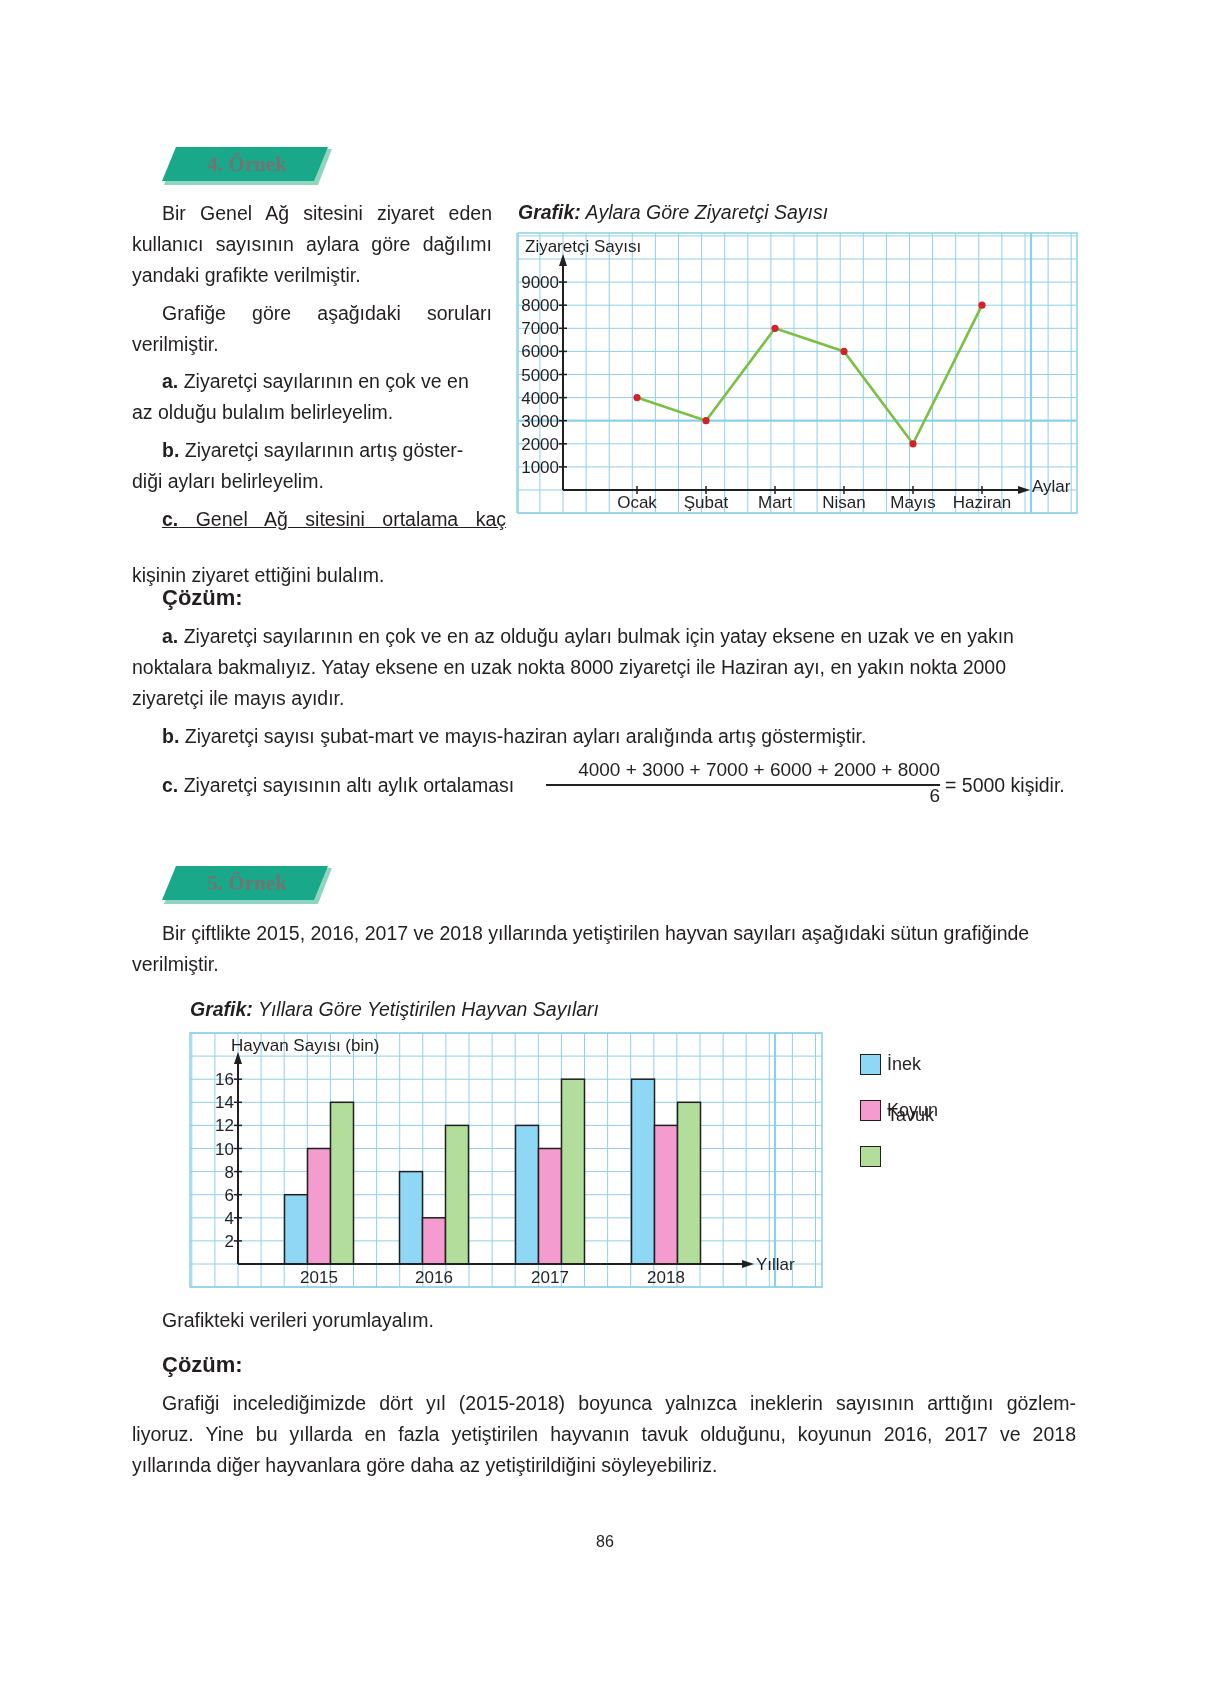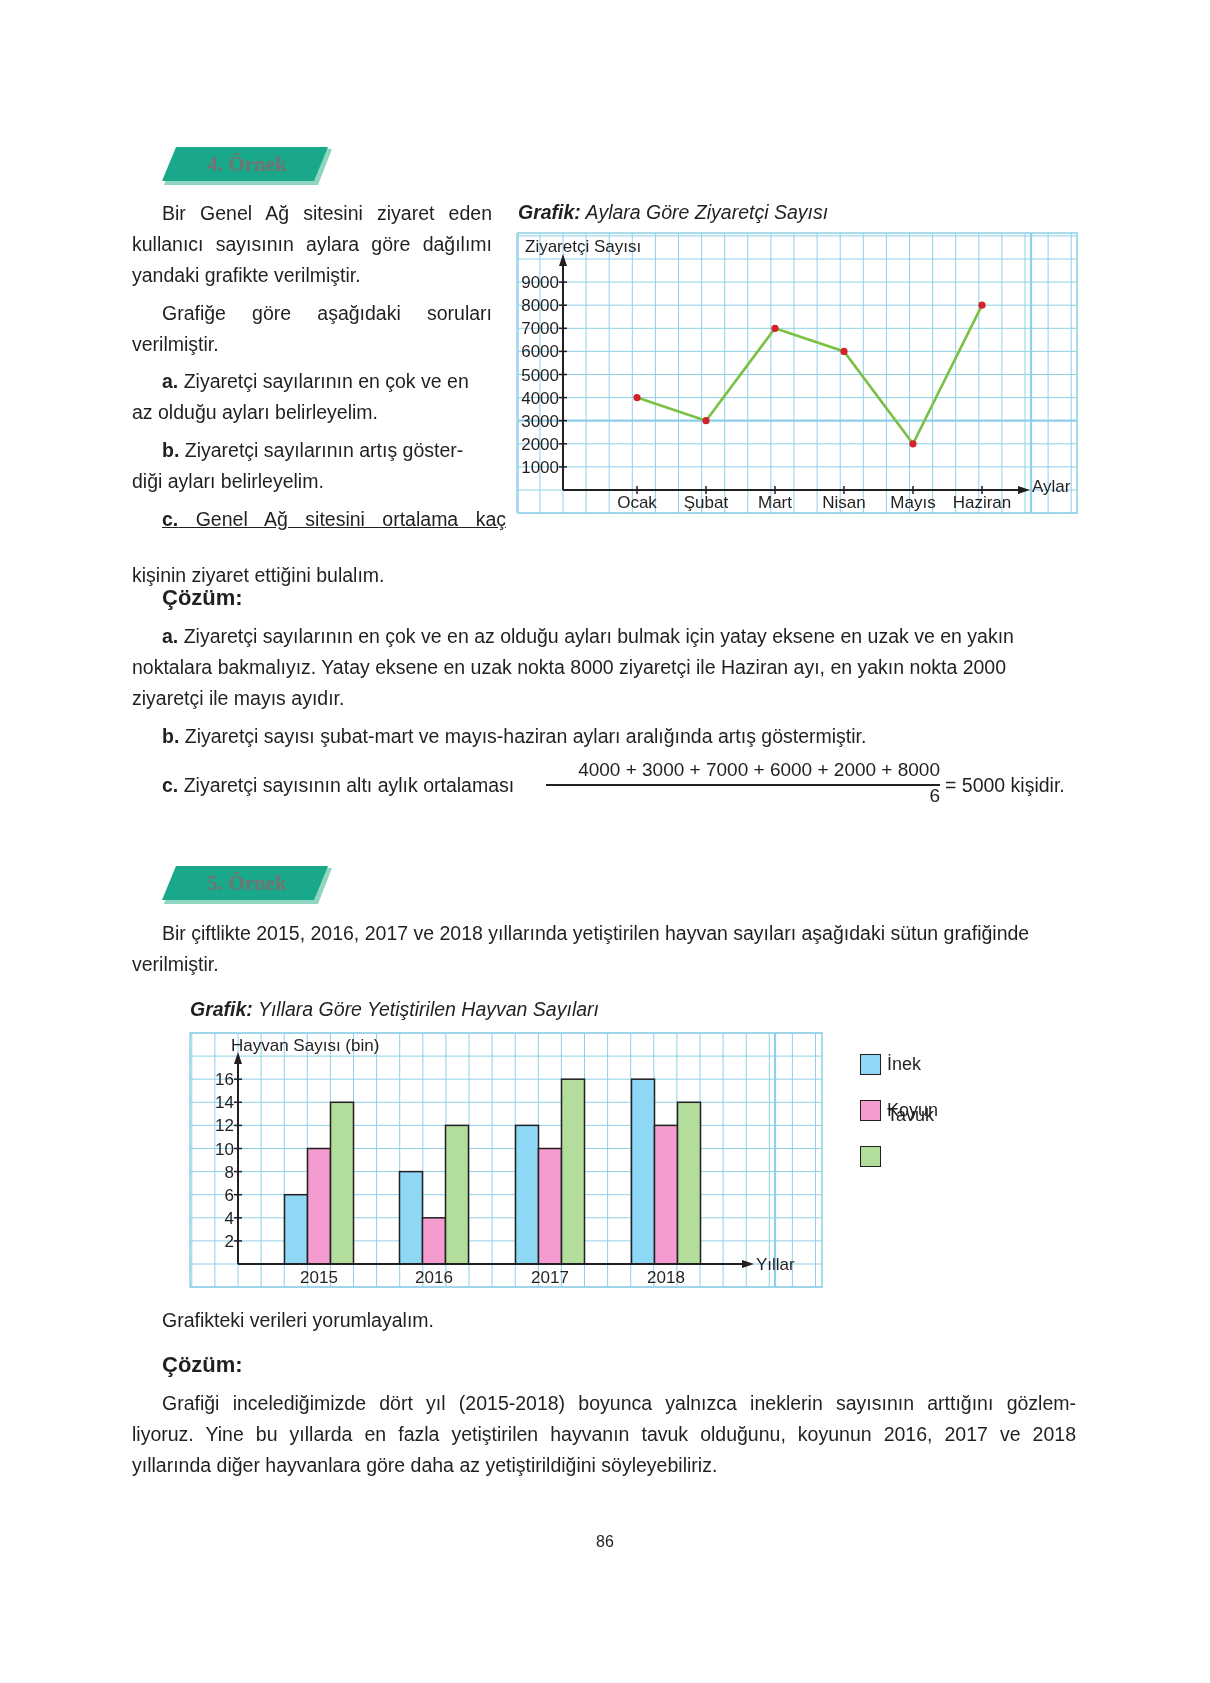--- a/index.html
+++ b/index.html
@@ -38,21 +38,21 @@
 <div>
   <div class="p justify" style="left:132px; top:198px; width:360px; text-indent:30px;">Bir Genel Ağ sitesini ziyaret eden</div>
   <div class="p justify" style="left:132px; top:229px; width:360px;">kullanıcı sayısının aylara göre dağılımı</div>
   <div class="p" style="left:132px; top:260px; width:360px;">yandaki grafikte verilmiştir.</div>
   <div class="p justify" style="left:132px; top:298px; width:360px; text-indent:30px;">Grafiğe göre aşağıdaki soruları</div>
   <div class="p" style="left:132px; top:329px; width:360px;">verilmiştir.</div>
 </div>
 
 <div>
   <div class="p" style="left:162px; top:366px; width:330px; white-space:nowrap;"><span class="b">a.</span><span> Ziyaretçi sayılarının en çok ve en</span></div>
-  <div class="p" style="left:132px; top:397px; width:360px;">az olduğu ayları belirleyelim.</div>
+  <div class="p" style="left:132px; top:397px; width:360px;">az olduğu bulalım belirleyelim.</div>
   <div class="p" style="left:162px; top:435px; width:330px; white-space:nowrap;"><span class="b">b.</span><span> Ziyaretçi sayılarının artış göster-</span></div>
   <div class="p" style="left:132px; top:466px; width:360px;">diği ayları belirleyelim.</div>
   <div class="p" style="left:162px; top:504px; width:330px; white-space:nowrap;text-decoration:underline;"><span class="b">c.</span><span style="word-spacing:12px;"> Genel Ağ sitesini ortalama kaç</span></div>
   <div class="p" style="left:132px; top:560px; width:360px;">kişinin ziyaret ettiğini bulalım.</div>
 </div>
 
 <div class="chart-caption" style="left:518px; top:201px;"><span class="b">Grafik:</span><span> Aylara Göre Ziyaretçi Sayısı</span></div>
 
 <svg class="abs" style="left:0; top:0;" width="1210" height="1683" id="lineChart">
     <g>

